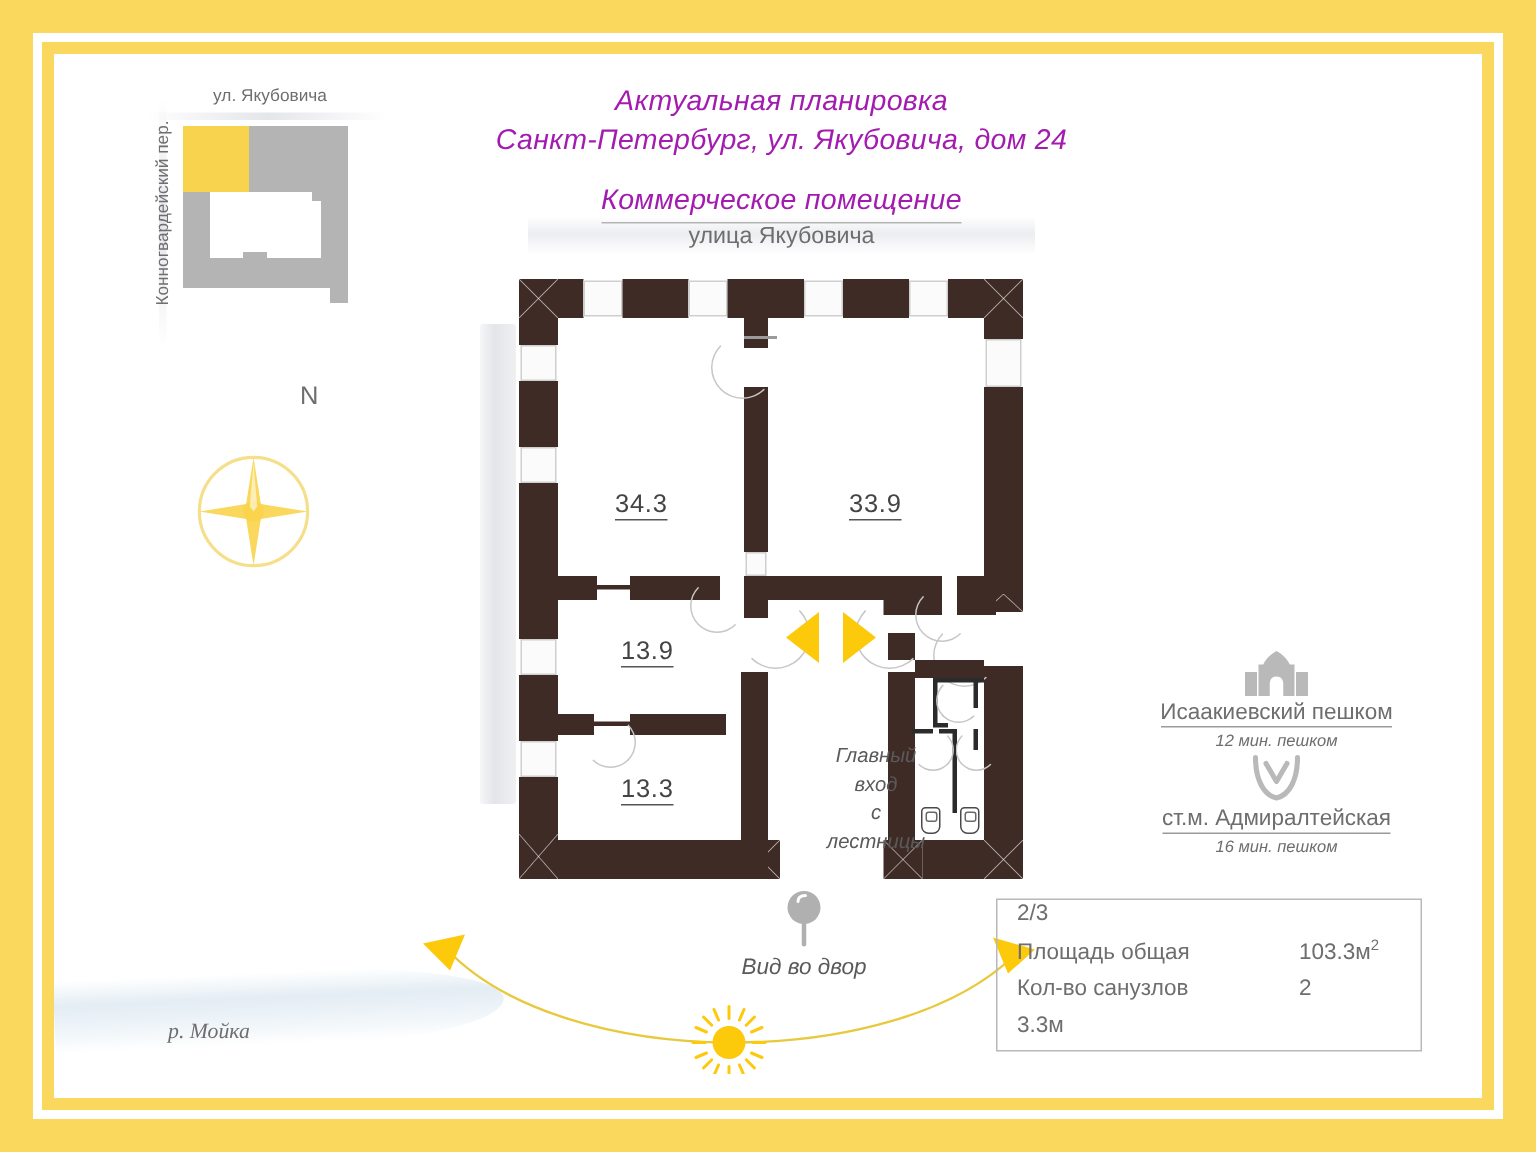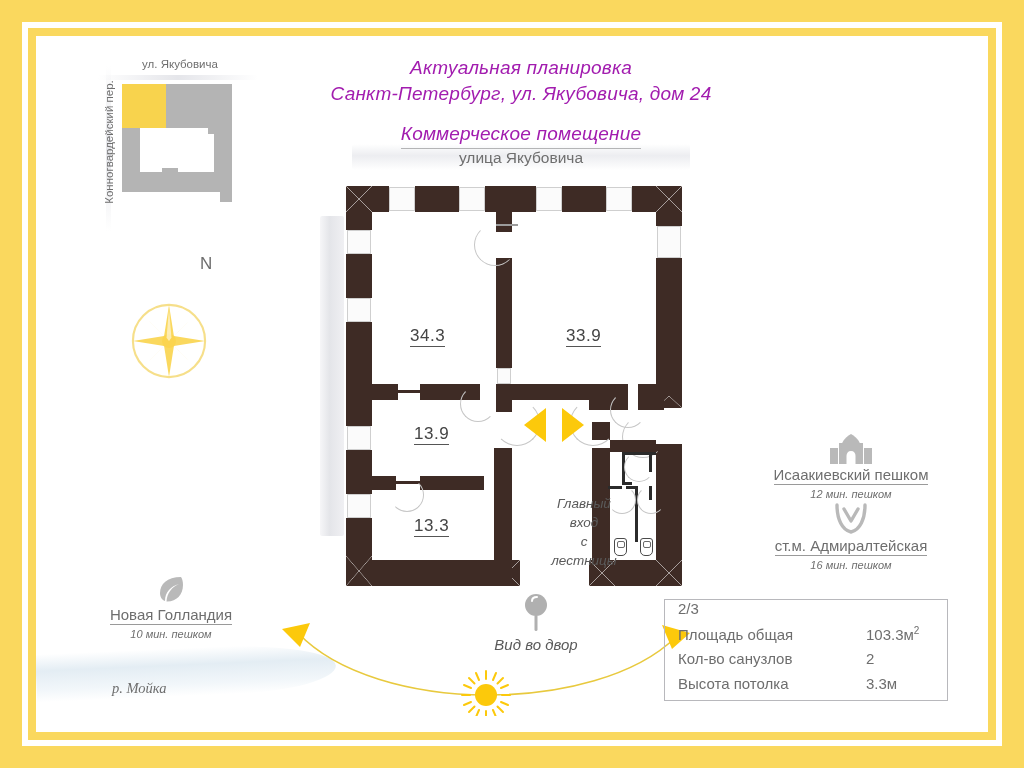--- a/index.html
+++ b/index.html
@@ -308,27 +308,20 @@
 
     <div class="poi" style="left:700px;top:465px;width:230px;">
       <svg class="poi-icon" width="38" height="34" viewBox="0 0 38 34">
         <path d="M5 4 C5 18 10 29 19 31 C28 29 33 18 33 4" fill="none" stroke="#b9b9b9" stroke-width="3.4" stroke-linecap="round"></path>
         <path d="M12 8 L19 20 L26 8" fill="none" stroke="#b9b9b9" stroke-width="3.4" stroke-linecap="round" stroke-linejoin="round"></path>
       </svg>
       <div class="ptitle">ст.м. Адмиралтейская</div>
       <div class="psub">16 мин. пешком</div>
     </div>
 
-    <div class="poi" style="left:20px;top:538px;width:230px;">
-      <svg class="poi-icon" width="30" height="30" viewBox="0 0 30 30">
-        <path d="M25 3 C11 3 4 10 4 19 C4 23 6 26 9 27 C9 18 15 12 23 10 C16 13 11 19 10.5 27.5 C20 28 27 21 27 11 C27 7 26 4.5 25 3 Z" fill="#b9b9b9"></path>
-      </svg>
-      <div class="ptitle">Новая Голландия</div>
-      <div class="psub">10 мин. пешком</div>
-    </div>
 
     <div class="river"></div>
     <div class="river-label">р. Мойка</div>
 
     <svg class="sunpath" viewBox="0 0 420 105">
       <path d="M22 22 C100 104 320 104 400 26" fill="none" stroke="#E8C93E" stroke-width="1.6"></path>
       <polygon points="6,18 34,12 24,36" fill="#FCC90B"></polygon>
       <polygon points="414,22 386,14 396,38" fill="#FCC90B"></polygon>
       <g transform="translate(210,84)">
         <circle cx="0" cy="0" r="11" fill="#FCC90B"></circle>
@@ -366,19 +359,18 @@
       </div>
       <div class="inforow">
         <div class="infokey">Площадь общая</div>
         <div class="infoval"><span>103.3м</span><sup>2</sup></div>
       </div>
       <div class="inforow">
         <div class="infokey">Кол-во санузлов</div>
         <div class="infoval">2</div>
       </div>
       <div class="inforow">
-        <div class="infokey">Высота потолка</div>
         <div class="infoval">3.3м</div>
       </div>
     </div>
 
   </div>
 </div>
 
 </body></html>

